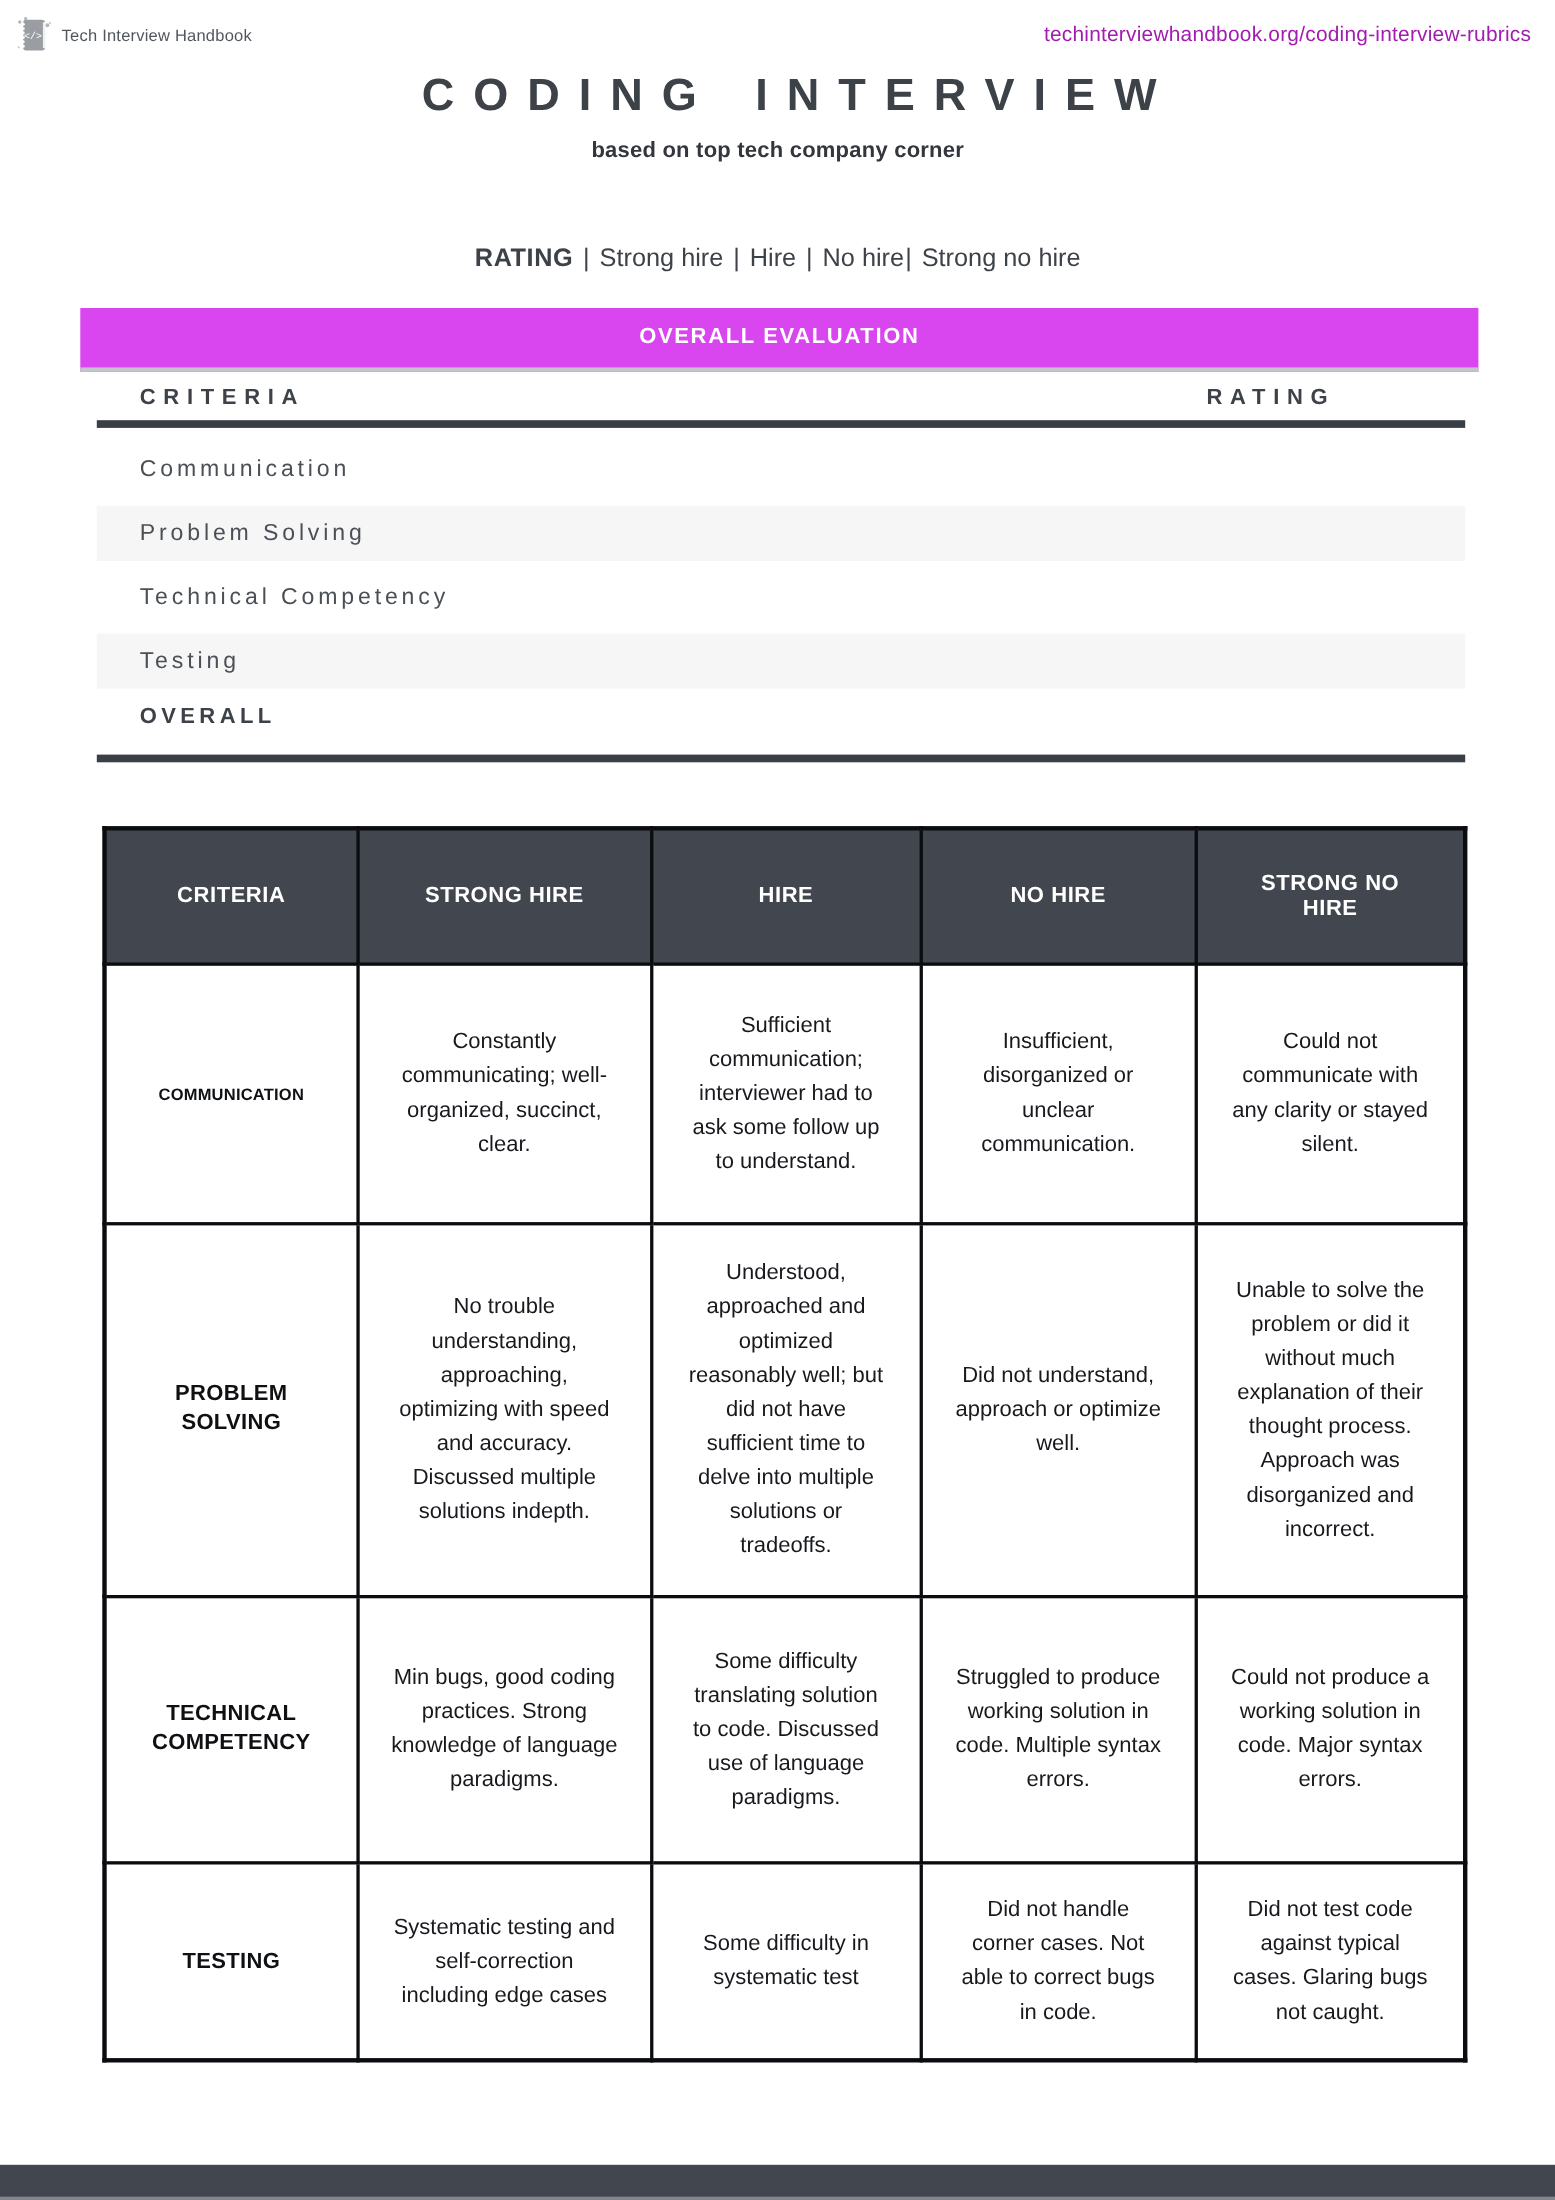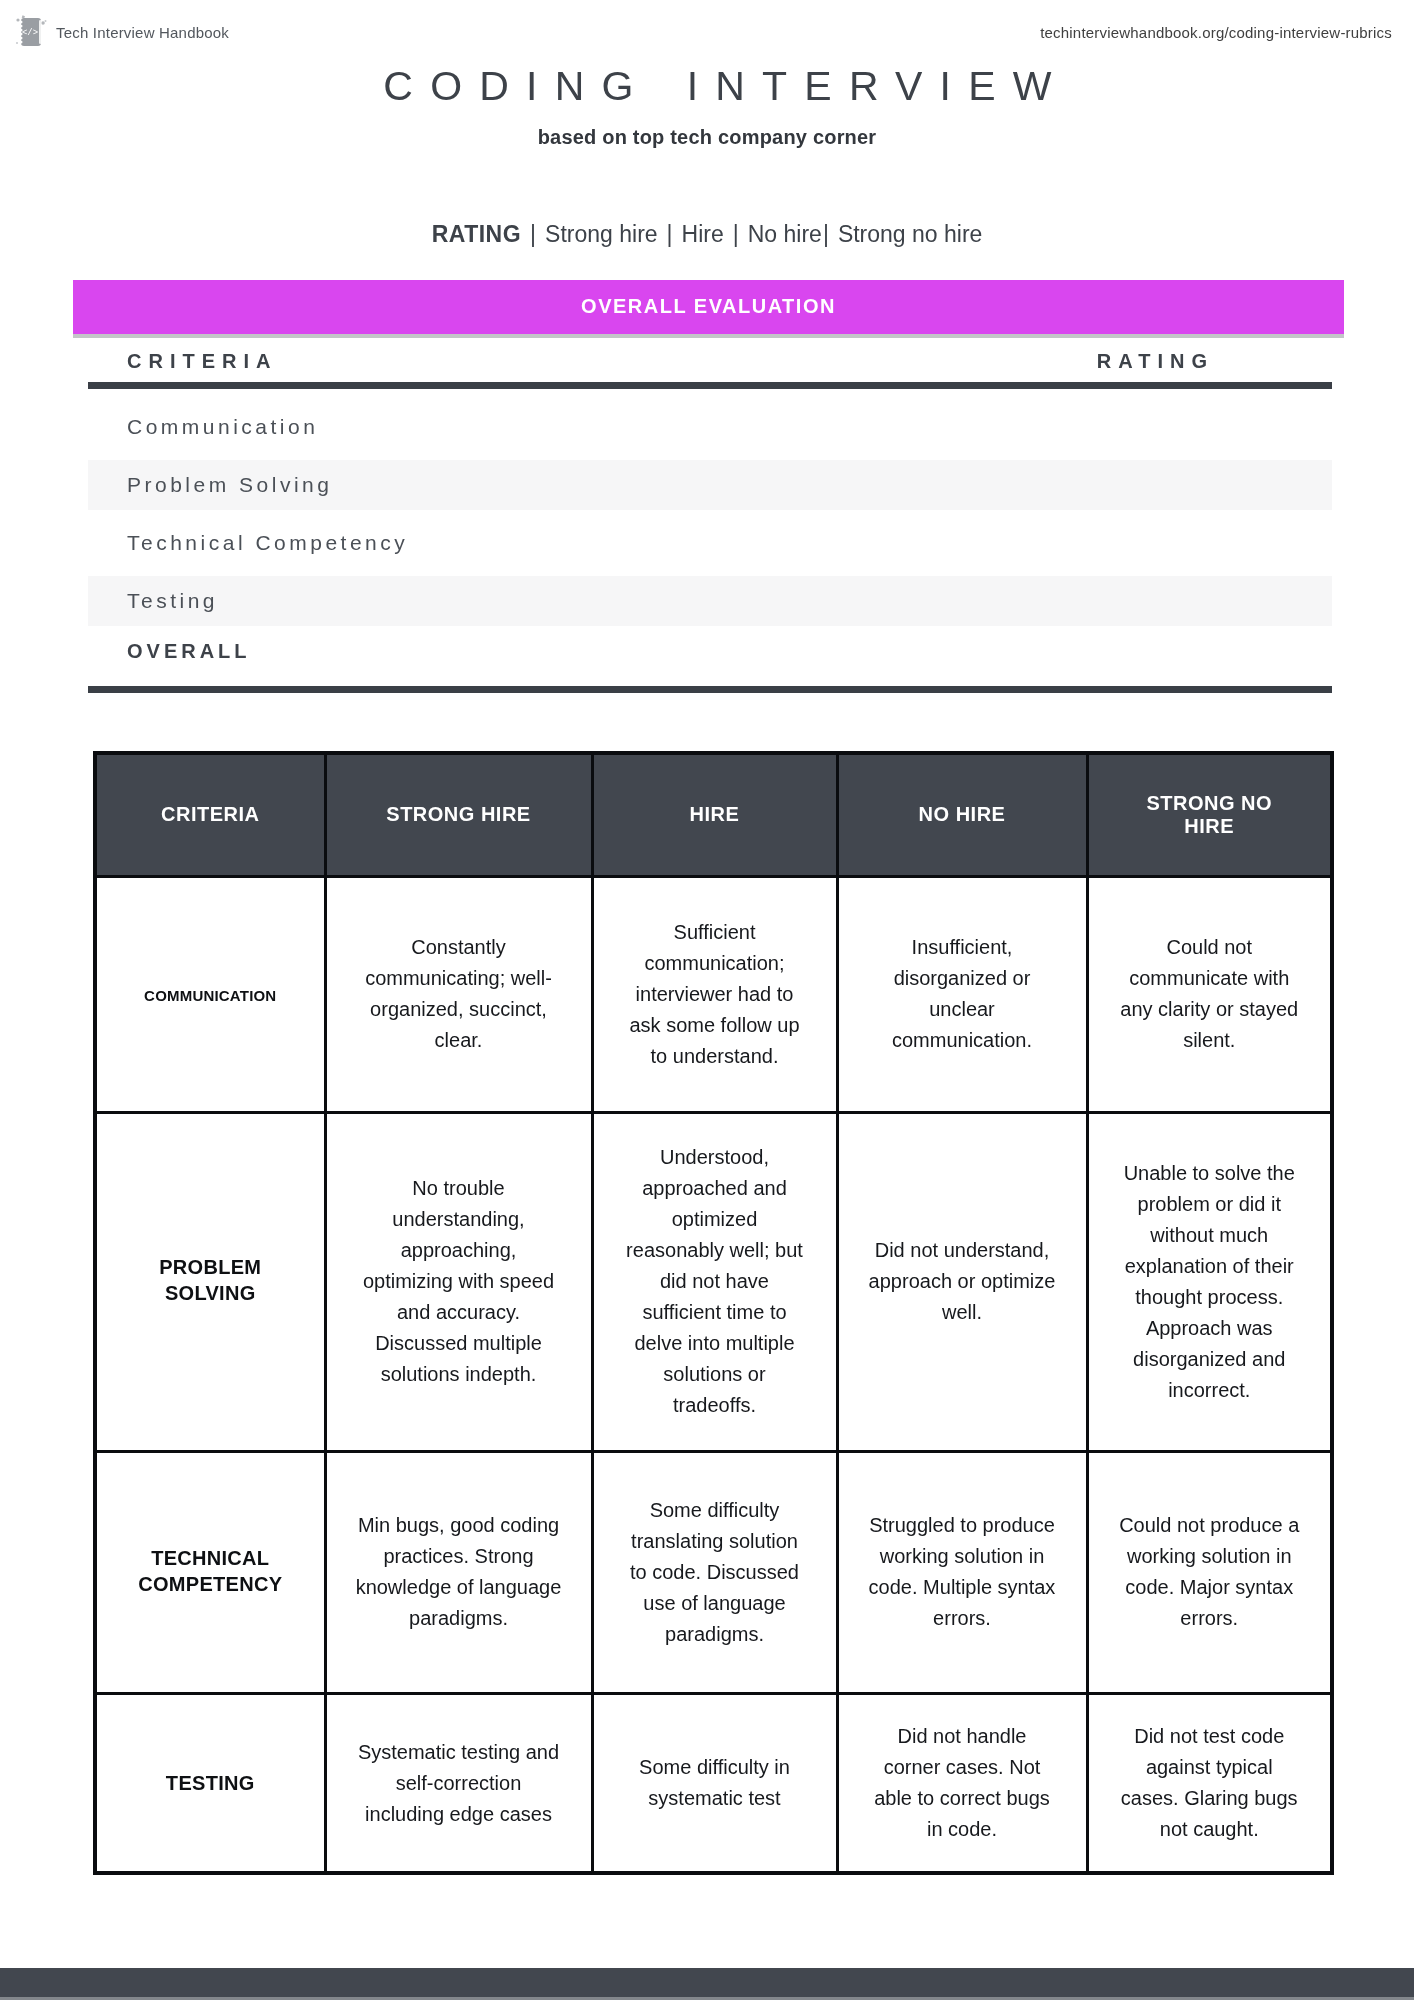--- a/index.html
+++ b/index.html
@@ -22,31 +22,31 @@
     padding: 12px 22px 0 14px;
     height: 40px;
   }
   .brand { display: flex; align-items: center; gap: 8px; }
   .brand-name {
     font-size: 15px;
     color: #52575d;
     letter-spacing: 0.2px;
   }
   .page-url {
-    font-size: 15px;
-    color: #404040;
+    font-size: 19px;
+    color: #a21caf;
     letter-spacing: 0.2px;
   }
 
   
   .title {
     margin: 12px 0 0 0;
     text-align: center;
     font-size: 41px;
-    font-weight: 400;
+    font-weight: 700;
     line-height: 1.12;
     letter-spacing: 0.42em;
     word-spacing: 0.18em;
     color: #3d4249;
     padding-left: 38px;
   }
   .subtitle {
     margin-top: 16px;
     text-align: center;
     font-size: 20px;

